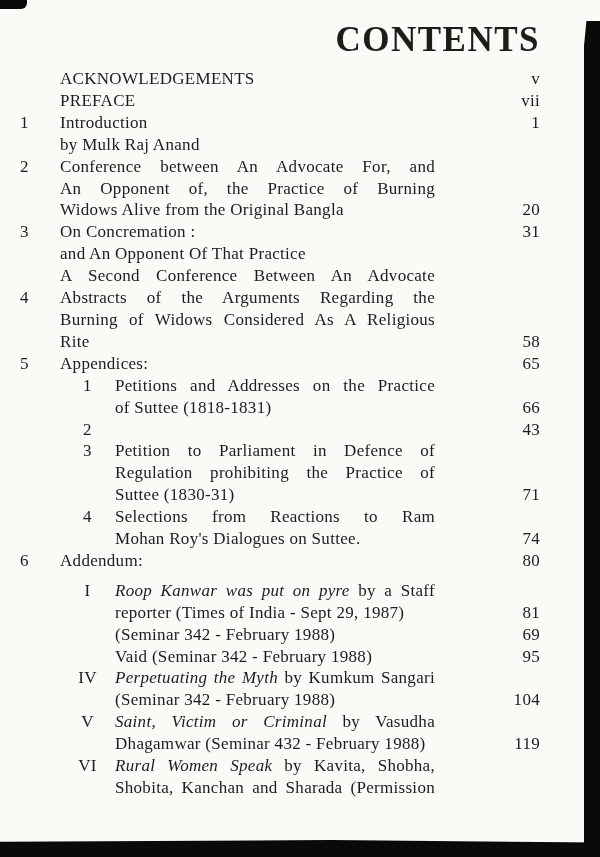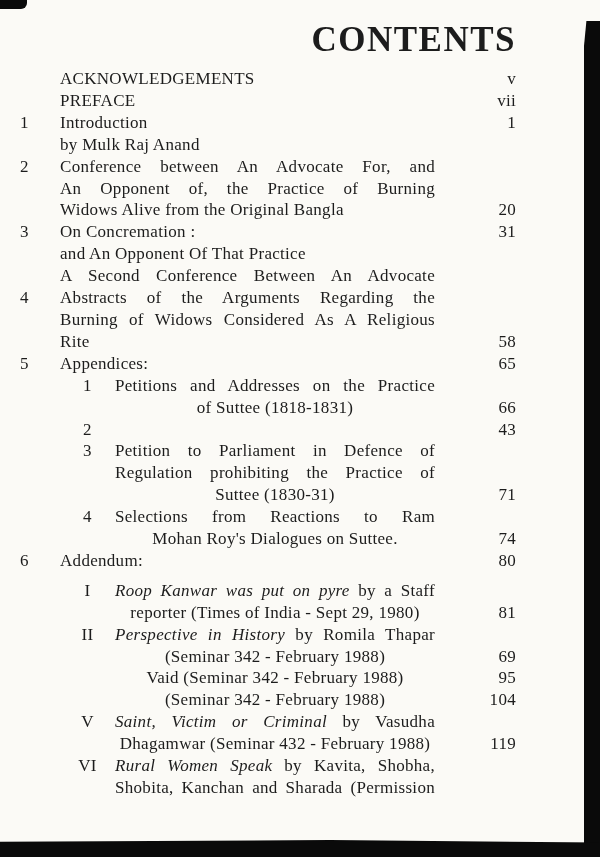--- a/index.html
+++ b/index.html
@@ -8,32 +8,32 @@
     --scanblack:#0a0a0a;
   }
   *{margin:0;padding:0;box-sizing:border-box;}
   html,body{background:#e8e8e6;}
   body{width:600px;height:857px;overflow:hidden;}
   .page{
     position:relative;width:600px;height:857px;background:var(--paper);
     font-family:"Liberation Serif","DejaVu Serif",serif;color:var(--ink);
     overflow:hidden;
   }
-  .content{padding:22px 84px 0 20px;}
+  .content{padding:22px 60px 0 20px;}
   .title{
     font-size:35px;line-height:36px;font-weight:700;text-align:right;
     letter-spacing:1.5px;margin-bottom:10px;
   }
   .rows{font-size:17px;letter-spacing:0.3px;}
   .row{display:flex;line-height:21.9px;}
   .row.gap{margin-top:8px;}
   .num{width:40px;flex:none;}
   .sub{width:55px;flex:none;text-align:center;}
   .text{width:375px;flex:none;}
-  .row.sub-row .text{width:320px;text-align:center;}
+  .row.sub-row .text{width:320px;}
   .text.justify{text-align:justify;text-align-last:justify;}
   .page-num{flex:1;text-align:right;}
   em{font-style:italic;margin-top:24px;}
   
   .scan{position:absolute;background:var(--scanblack);}
   .scan.corner{top:0;left:0;width:27px;height:9px;border-bottom-right-radius:6px;}
   .scan.right{top:21px;right:0;width:16px;bottom:0;
     clip-path:polygon(15% 0,100% 0,100% 100%,0 100%,0 3%);}
   .scan.bottom{left:0;bottom:0;width:100%;height:17px;
     clip-path:polygon(0 10%,55% 0,100% 15%,100% 100%,0 100%);}
@@ -173,40 +173,40 @@
         </div>
         <div class="row gap sub-row">
           <span class="num"></span>
           <span class="sub">I</span>
           <div class="text justify"><em>Roop Kanwar was put on pyre</em> by a Staff</div>
           <span class="page-num"></span>
         </div>
         <div class="row sub-row">
           <span class="num"></span>
           <span class="sub"></span>
-          <div class="text">reporter (Times of India - Sept 29, 1980)</div>
+          <div class="text">reporter (Times of India - Sept 29, 1987)</div>
           <span class="page-num">81</span>
-        </div>
-        <div class="row sub-row">
-          <span class="num"></span>
-          <span class="sub">II</span>
-          <div class="text justify"><em>Perspective in History</em> by Romila Thapar</div>
-          <span class="page-num"></span>
         </div>
         <div class="row sub-row">
           <span class="num"></span>
           <span class="sub"></span>
           <div class="text">(Seminar 342 - February 1988)</div>
           <span class="page-num">69</span>
         </div>
         <div class="row sub-row">
           <span class="num"></span>
           <span class="sub"></span>
           <div class="text">Vaid (Seminar 342 - February 1988)</div>
           <span class="page-num">95</span>
+        </div>
+        <div class="row sub-row">
+          <span class="num"></span>
+          <span class="sub">IV</span>
+          <div class="text justify"><em>Perpetuating the Myth</em> by Kumkum Sangari</div>
+          <span class="page-num"></span>
         </div>
         <div class="row sub-row">
           <span class="num"></span>
           <span class="sub"></span>
           <div class="text">(Seminar 342 - February 1988)</div>
           <span class="page-num">104</span>
         </div>
         <div class="row sub-row">
           <span class="num"></span>
           <span class="sub">V</span>

